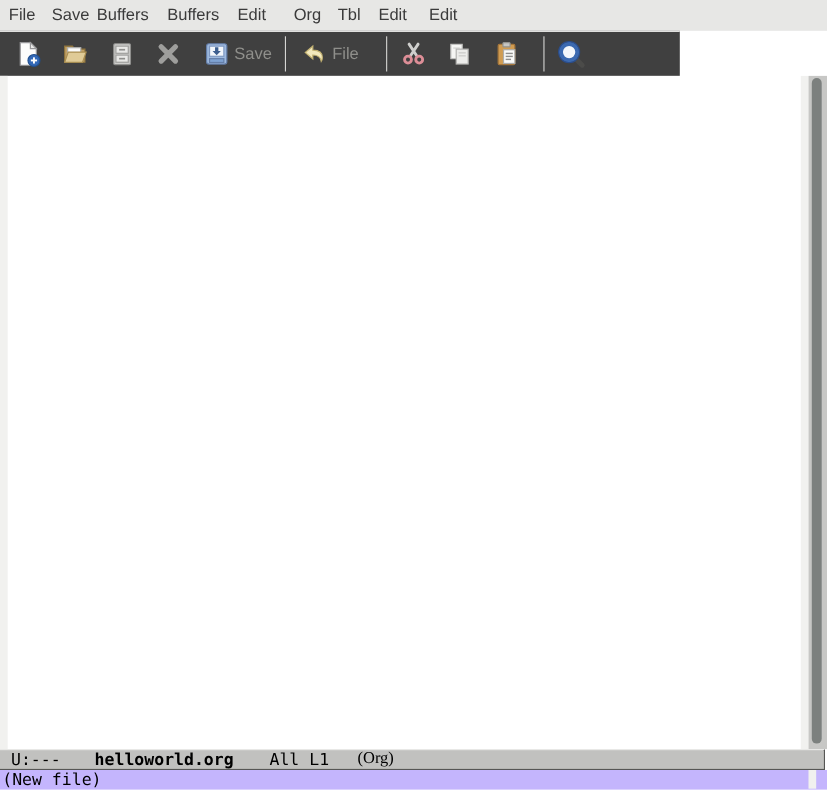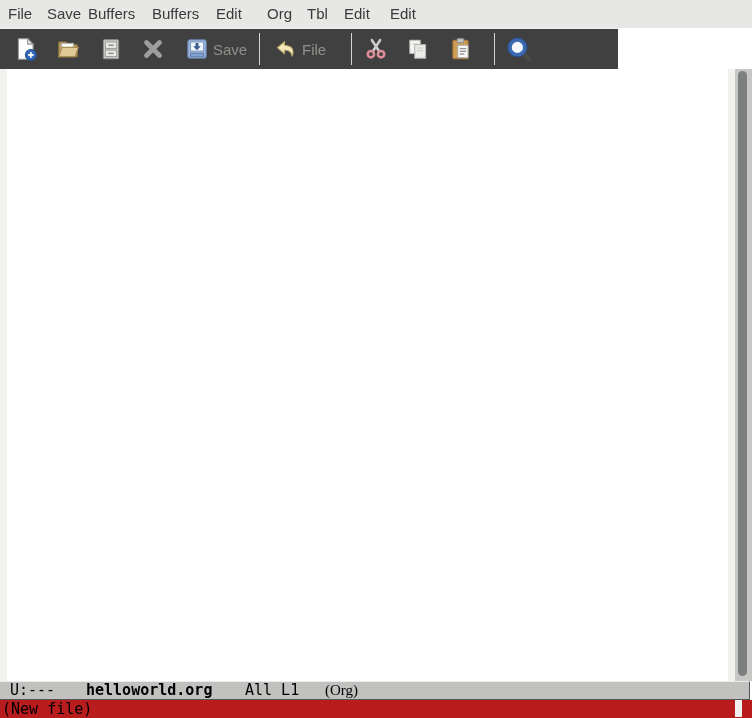--- a/index.html
+++ b/index.html
@@ -28,21 +28,21 @@
   #modeline{position:absolute;left:0;top:681px;width:749px;height:17px;background:#c1c1bf;
             border-top:1px solid #ebebe9;border-bottom:1px solid #565655;
             border-right:1px solid #565655;
             font-family:"DejaVu Sans Mono",monospace;font-size:15px;line-height:17px;color:#000;}
   #modeline span{position:absolute;top:0;white-space:pre;}
   .ml-status{left:10px;}
   .ml-buffer{left:86px;font-weight:bold;}
   .ml-pos{left:225px;margin-left:20px;}
   .ml-mode{left:325px;font-family:Liberation Serif, serif;}
   
-  #echo{position:absolute;left:0;top:700px;width:752px;height:18px;background:#b91c1c;
+  #echo{position:absolute;left:0;top:700px;width:752px;height:18px;background:#c4b5fd;
         font-family:"DejaVu Sans Mono",monospace;font-size:15px;line-height:18px;color:#000;
         padding-left:2px;box-sizing:border-box;white-space:pre;}
   .echo-strip{position:absolute;left:735px;top:700px;width:7px;height:17px;background:#f1f1ef;}
 </style>
 </head>
 <body>
 
 <div id="frame">
 
   <div id="menubar">

